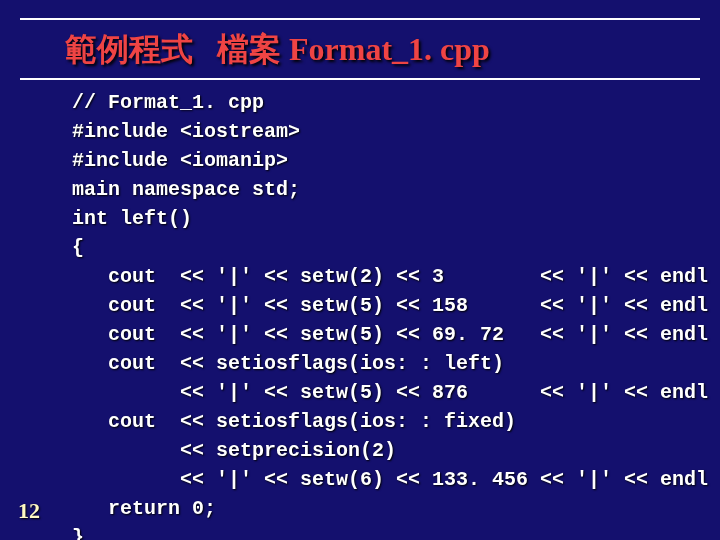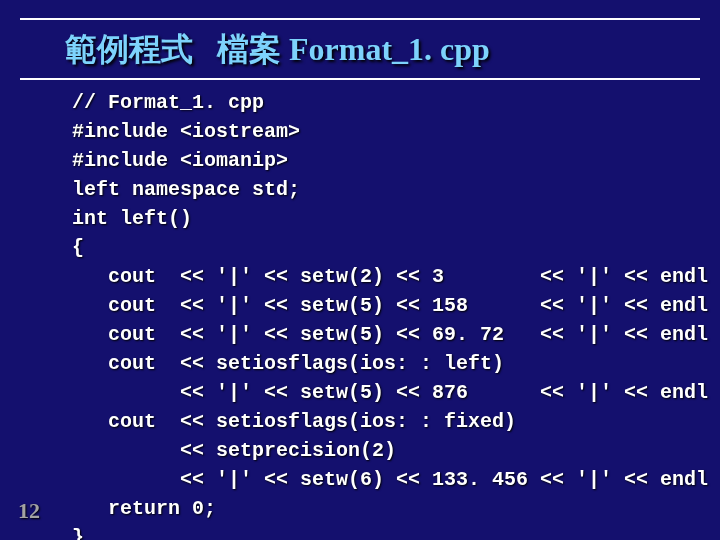--- a/index.html
+++ b/index.html
@@ -15,21 +15,21 @@
     box-sizing:border-box;
   }
   .rule{
     border-top:2px solid #fff;
     margin:0 20px 8px 20px;
   }
   .title{
     font-family:"Microsoft JhengHei","PMingLiU","SimSun",serif;
     font-weight:bold;
     font-size:32px;
-    color:#7dd3fc;
+    color:#ef4444;
     text-shadow:2px 2px 3px #000;
     margin:0 0 6px 65px;
     white-space:pre;
   }
   .code{
     font-family:"Courier New",monospace;
     font-size:20px;
     font-weight:bold;
     line-height:1.45;
     margin-left:72px;
@@ -37,35 +37,35 @@
     text-shadow:1px 1px 2px #000;
   }
   .code span{white-space:pre}
   .slidenum{
     position:absolute;
     left:18px;
     top:498px;
     font-family:"Times New Roman",serif;
     font-size:22px;
     font-weight:bold;
-    color:#a3a3a3;
+    color:#fef9c3;
     text-shadow:1px 1px 2px #000;
   }
 </style>
 </head>
 <body>
 
 <div class="slide">
   <div class="rule"></div>
   <div class="title">範例程式   檔案 Format_1. cpp</div>
   <div class="rule"></div>
   <div class="code" id="code"><span>// Format_1. cpp</span>
 <span>#include &lt;iostream&gt;</span>
 <span>#include &lt;iomanip&gt;</span>
-<span>left namespace std;</span>
+<span>main namespace std;</span>
 <span>int left()</span>
 <span>{</span>
 <span>   cout  &lt;&lt; '|' &lt;&lt; setw(2) &lt;&lt; 3        &lt;&lt; '|' &lt;&lt; endl ;</span>
 <span>   cout  &lt;&lt; '|' &lt;&lt; setw(5) &lt;&lt; 158      &lt;&lt; '|' &lt;&lt; endl ;</span>
 <span>   cout  &lt;&lt; '|' &lt;&lt; setw(5) &lt;&lt; 69. 72   &lt;&lt; '|' &lt;&lt; endl ;</span>
 <span>   cout  &lt;&lt; setiosflags(ios: : left)</span>
 <span>         &lt;&lt; '|' &lt;&lt; setw(5) &lt;&lt; 876      &lt;&lt; '|' &lt;&lt; endl ;</span>
 <span>   cout  &lt;&lt; setiosflags(ios: : fixed)</span>
 <span>         &lt;&lt; setprecision(2)</span>
 <span>         &lt;&lt; '|' &lt;&lt; setw(6) &lt;&lt; 133. 456 &lt;&lt; '|' &lt;&lt; endl ;</span>

